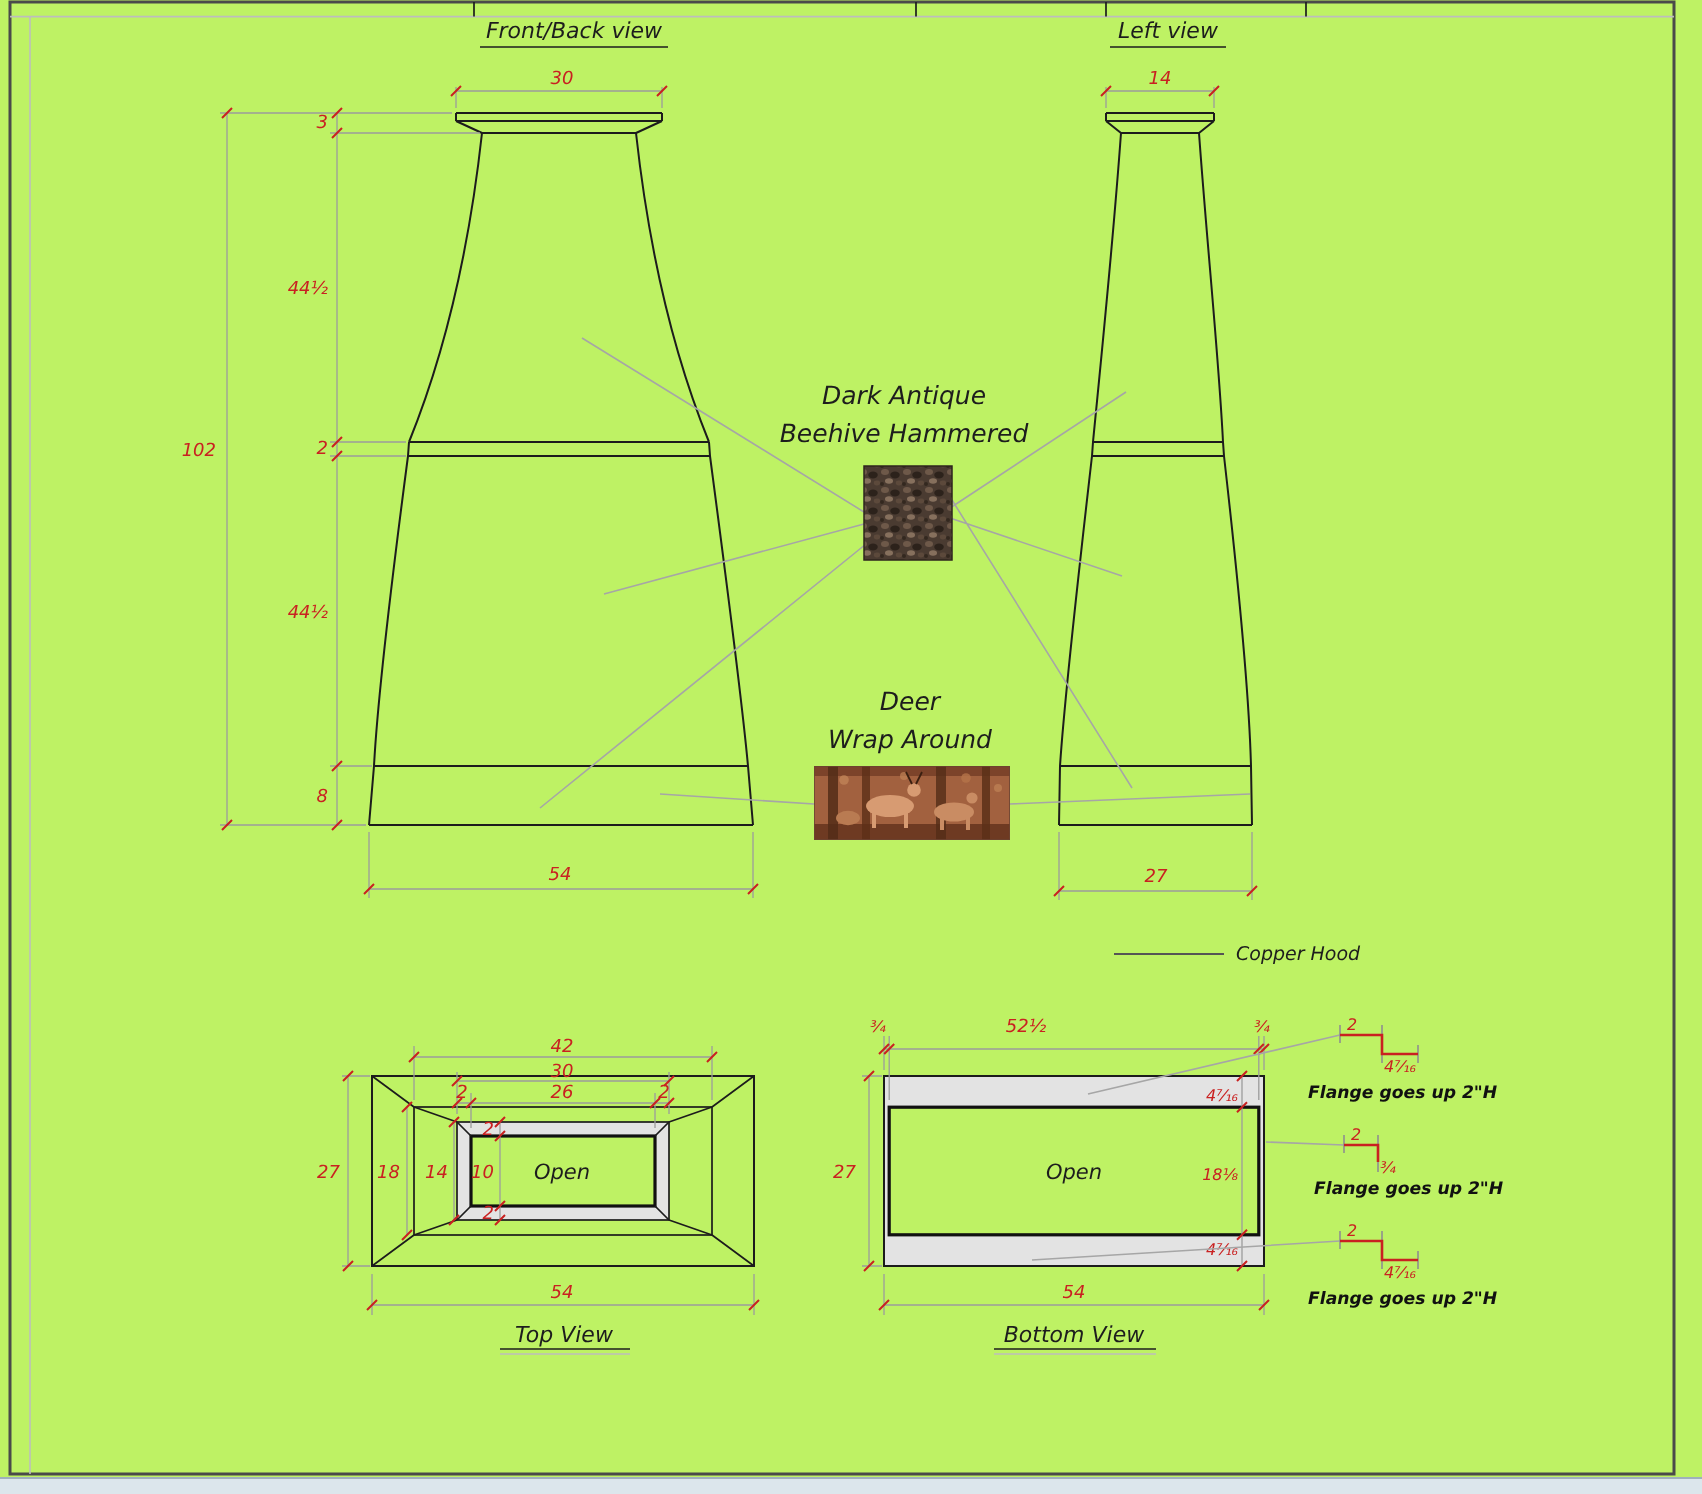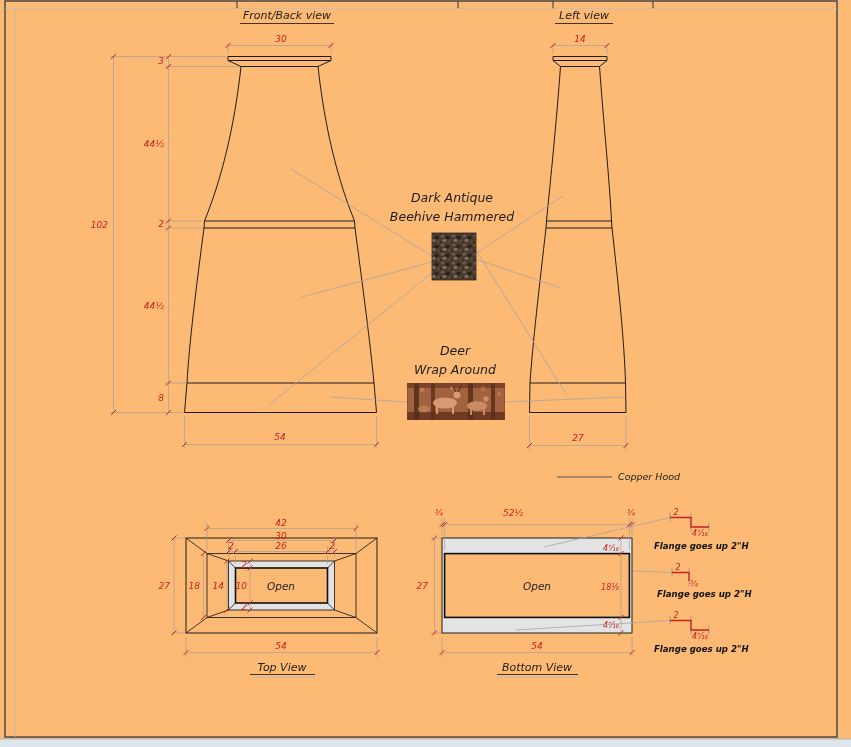--- a/index.html
+++ b/index.html
@@ -1,16 +1,16 @@
 <!DOCTYPE html>
 <html><head>
 <meta charset="utf-8">
 <style>
   html,body{margin:0;padding:0;background:#fff}
-  .stage{position:relative;width:851px;height:747px;background:#fdba74;overflow:hidden;
+  .stage{position:relative;width:851px;height:747px;background:#bef264;overflow:hidden;
          font-family:"DejaVu Sans",sans-serif}
   svg{position:absolute;left:0;top:0}
   
   .ln{stroke:#1c1c1c;stroke-width:1;fill:none}
   .lnt{stroke:#1c1c1c;stroke-width:.85;fill:none}
   .ln2{stroke:#111;stroke-width:1.6;fill:none}
   .hair{stroke:#bdbdbd;stroke-width:.8;fill:none}
   .dim{stroke:#9c9c9c;stroke-width:.65;fill:none}
   .otick{stroke:#c92121;stroke-width:1;fill:none}
   .gtick{stroke:#8f8f8f;stroke-width:.8;fill:none}

